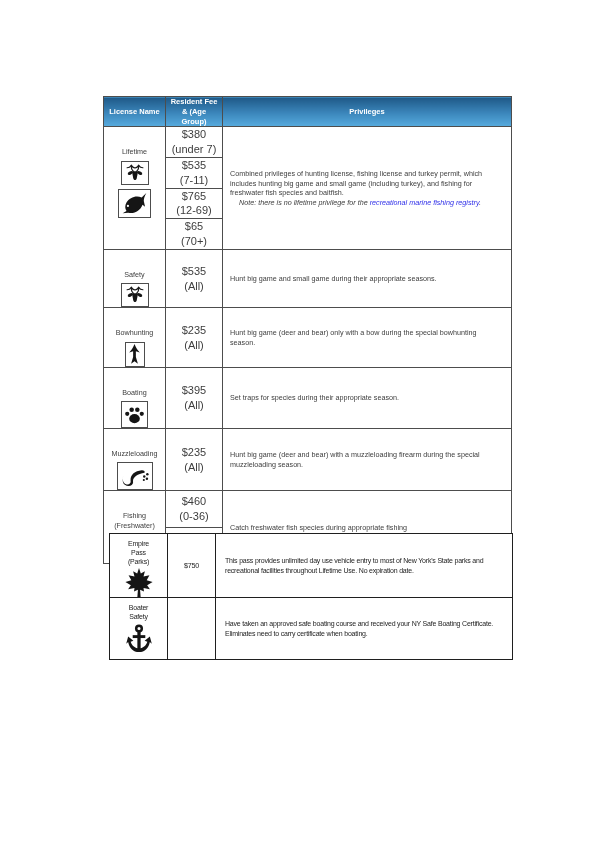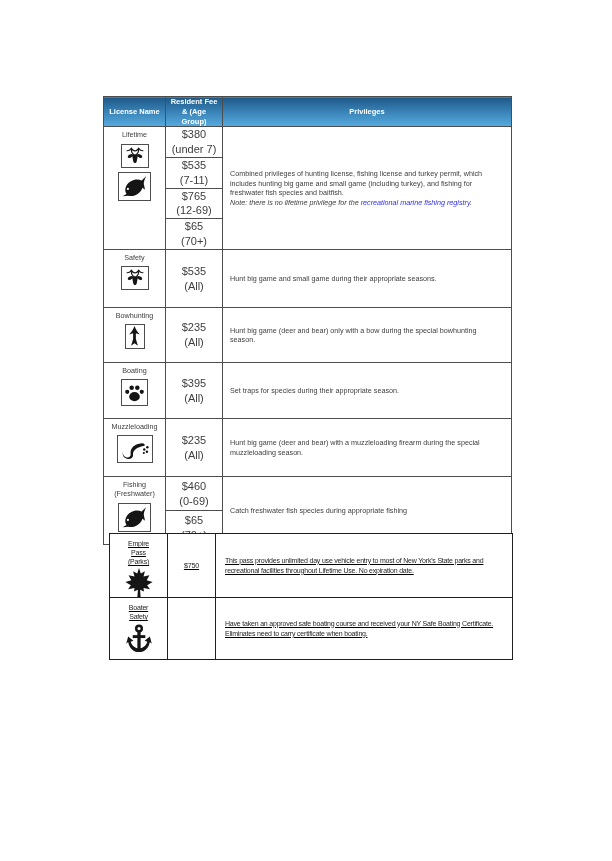--- a/index.html
+++ b/index.html
@@ -17,43 +17,43 @@
   .t1 { left: 103px; top: 96px; width: 408px; }
   .t1 th, .t1 td { border: 1px solid #4d4d4d; overflow: hidden; }
   .t1 th {
     background: linear-gradient(180deg, #1e5887 0%, #3c87bc 55%, #57abde 100%);
     color: #ffffff; font-size: 7.5px; font-weight: bold;
     vertical-align: middle;
     line-height: 1.3; white-space: pre-line;
   }
   .name-cell {
     vertical-align: top; text-align: center;
-    font-size: 7.2px; color: #3d3d3d; padding-top: 3px; line-height: 1.3;
+    font-size: 7.2px; color: #3d3d3d; padding-top: 20px; line-height: 1.3;
   }
   .lname { white-space: pre-line; }
   .iconbox {
     border: 1px solid #4d4d4d; background: #fff;
     display: flex; align-items: center; justify-content: center;
     margin: 4px auto 0 auto; padding: 2px;
   }
   .iconplain { display: flex; align-items: center; justify-content: center; margin: 3px auto 0 auto; }
   .fee {
     text-align: center; vertical-align: middle;
     font-size: 11px; color: #3d3d3d; line-height: 1.35;
   }
   .priv {
     vertical-align: middle; text-align: left;
     font-size: 7.2px; color: #3d3d3d; line-height: 1.32;
     padding: 4px 10px 4px 7px;
   }
-  .note { font-style: italic; }
+  .note { font-style: italic; margin-left: 9px; }
   .hlink { color: #2f2fe8; font-style: italic; text-decoration: none; cursor: pointer; }
 
   
-  .t2 { left: 109px; top: 533px; width: 403px; text-decoration: underline; }
+  .t2 { left: 109px; top: 533px; width: 403px; }
   .t2 td { border: 1.6px solid #1f1f1f; overflow: hidden; }
   .t2 .name-cell { font-size: 7px; color: #1d1d1d; letter-spacing: -0.2px; padding-top: 5px; }
   .t2 .fee { font-size: 7.2px; color: #1d1d1d; letter-spacing: -0.2px; }
   .t2 .priv { font-size: 7px; color: #1d1d1d; letter-spacing: -0.2px; line-height: 1.45; padding: 4px 12px 4px 9px; }
 
   svg { display: block; }
 </style>
 </head>
 <body>
 
@@ -230,21 +230,21 @@
 (Freshwater)</div>
         <div class="iconbox" style="width:33px;height:29px">
           <svg width="27" height="22" viewBox="0 0 32 26">
             <path fill="#151515" d="M30 1 L24.5 6.5 C18 3.5 10 6.5 6.5 12.5 C4.5 16 4.5 19.5 6.5 22.5 L2 25 L8.5 24.5 C15.5 26.5 23 22 25.5 15 L28.5 17.5 L27 10.5 C27 8 28 4.5 30 1 Z"></path>
             <circle cx="8.2" cy="16.5" r="1.3" fill="#ffffff"></circle>
           </svg>
         </div>
       </td>
       <td class="fee">
         <div>$460</div>
-        <div>(0-69)</div>
+        <div>(0-36)</div>
       </td>
       <td class="priv" rowspan="2">
         <span>Catch freshwater fish species during appropriate fishing</span>
       </td>
     </tr>
     <tr style="height:34px">
       <td class="fee">
         <div>$65</div>
         <div>(70+)</div>
       </td>

